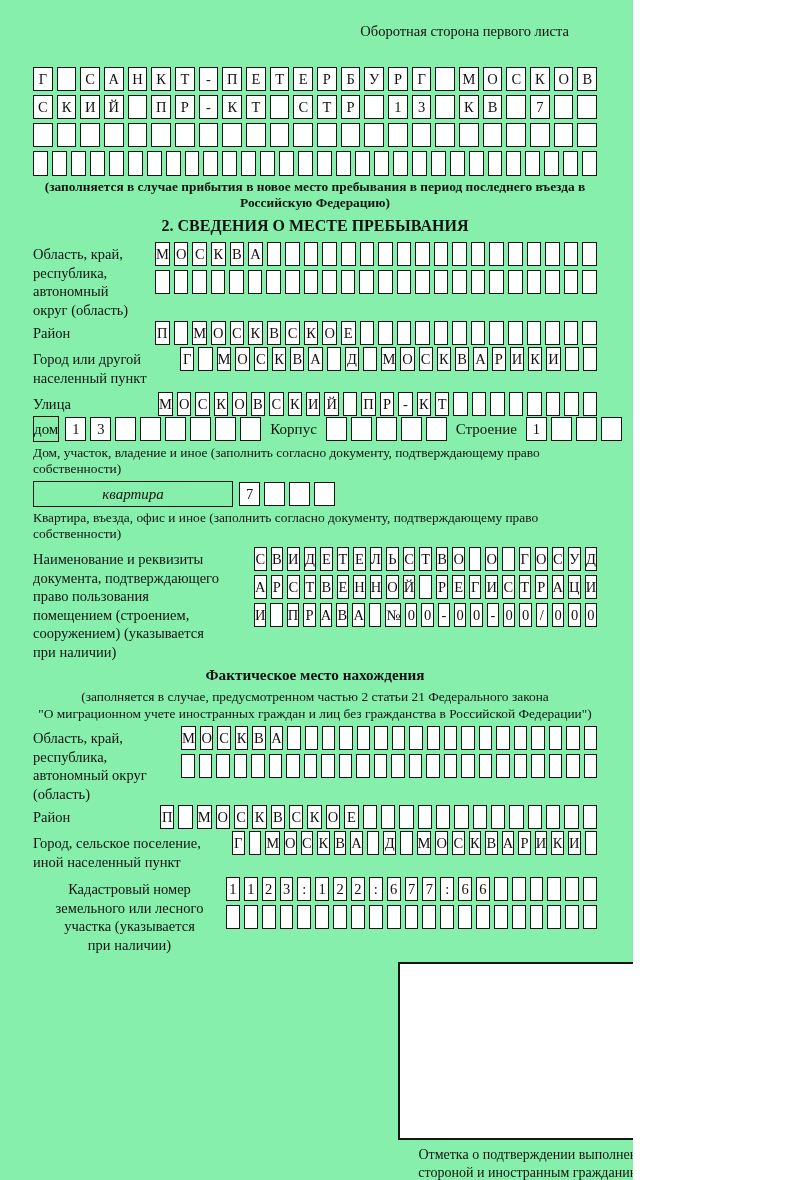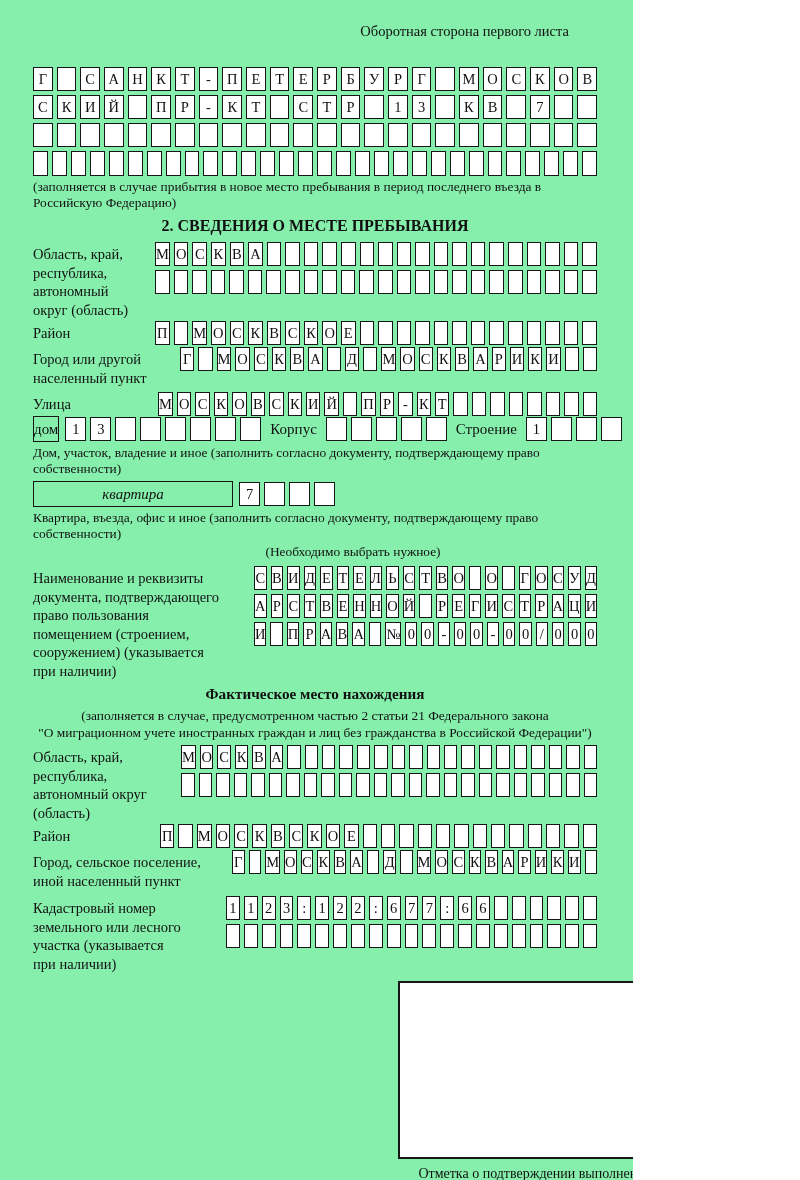--- a/index.html
+++ b/index.html
@@ -24,21 +24,21 @@
     white-space:pre;
     font-size:14.5px;
     line-height:18.5px;
     padding-top:3px;
     flex:0 0 auto;
     box-sizing:border-box;
   }
   .label.tall{line-height:22px;padding-top:1px;}
   .w149{width:149px;} .w122{width:122px;} .w147{width:147px;}
   .w125{width:125px;} .w221{width:221px;} .w148{width:148px;}
-  .w127{width:127px;} .w199{width:199px;} .w193{width:193px;}
+  .w127{width:127px;} .w199{width:199px;} .w193{width:193px;text-align:center;}
   .rows{flex:1;display:flex;flex-direction:column;gap:4px;}
   .cells{display:flex;gap:4px;flex:1;}
   .rows .cells{flex:none;width:100%;}
   .cell{
     flex:1;
     height:24px;
     box-sizing:border-box;
     border:1.5px solid #161616;
     display:flex;align-items:center;justify-content:center;
     font-size:14.5px;
@@ -47,21 +47,21 @@
   .cells.fixed{flex:none;}
   .cells.fixed .cell{flex:0 0 21px;}
   .fullrow{margin-top:4px;height:25px;}
   .fullrow .cell{height:25px;}
   .caption{
     font-size:13.4px;
     line-height:16px;
     margin-top:3px;
     white-space:pre-line;
   }
-  .caption.center{text-align:left;}
+  .caption.center{text-align:center;font-weight:bold;}
   .sect-title{
     text-align:center;
     font-weight:bold;
     font-size:16px;
     margin-top:6px;
     height:21px;
   }
   .sect-title.small{font-size:15.2px;margin-top:5px;}
   .subtitle{
     text-align:center;
@@ -432,21 +432,20 @@
     </div>
     <div class="cells fixed">
         <span class="cell">7</span>
         <span class="cell"></span>
         <span class="cell"></span>
         <span class="cell"></span>
       </div>
   </div>
   <div class="caption">Квартира, въезда, офис и иное (заполнить согласно документу, подтверждающему право собственности)</div>
 
-  <div class="note">(Необходимо выбрать нужное)</div>
 
   <div class="field mt5">
     <div class="label w221">Наименование и реквизиты
 документа, подтверждающего
 право пользования
 помещением (строением,
 сооружением) (указывается
 при наличии)</div>
     <div class="rows">
       <div class="cells">

